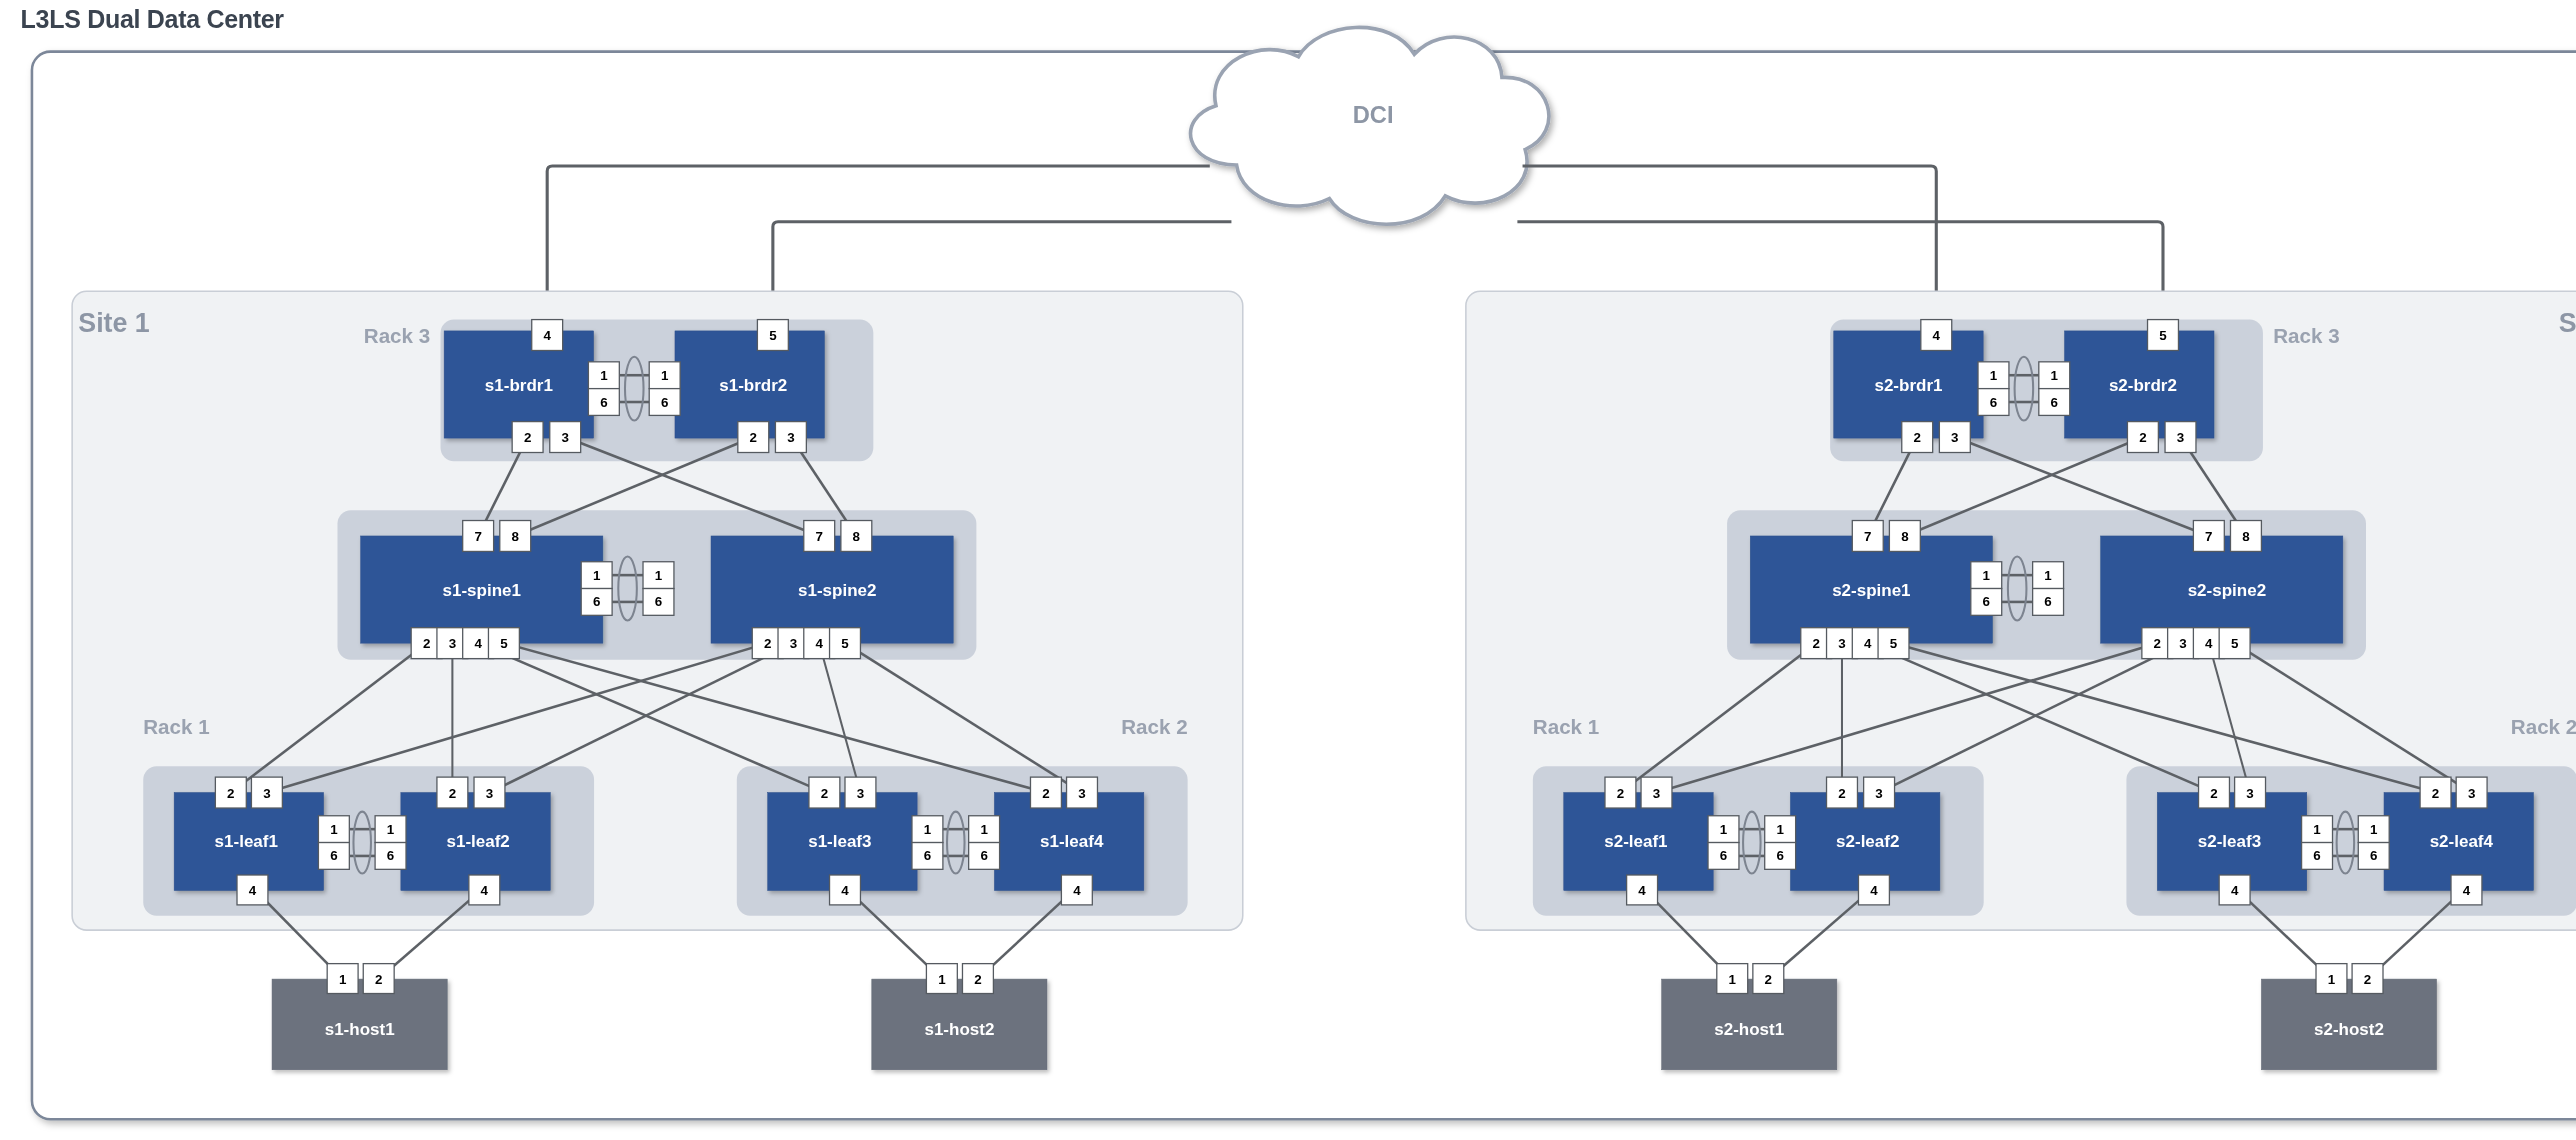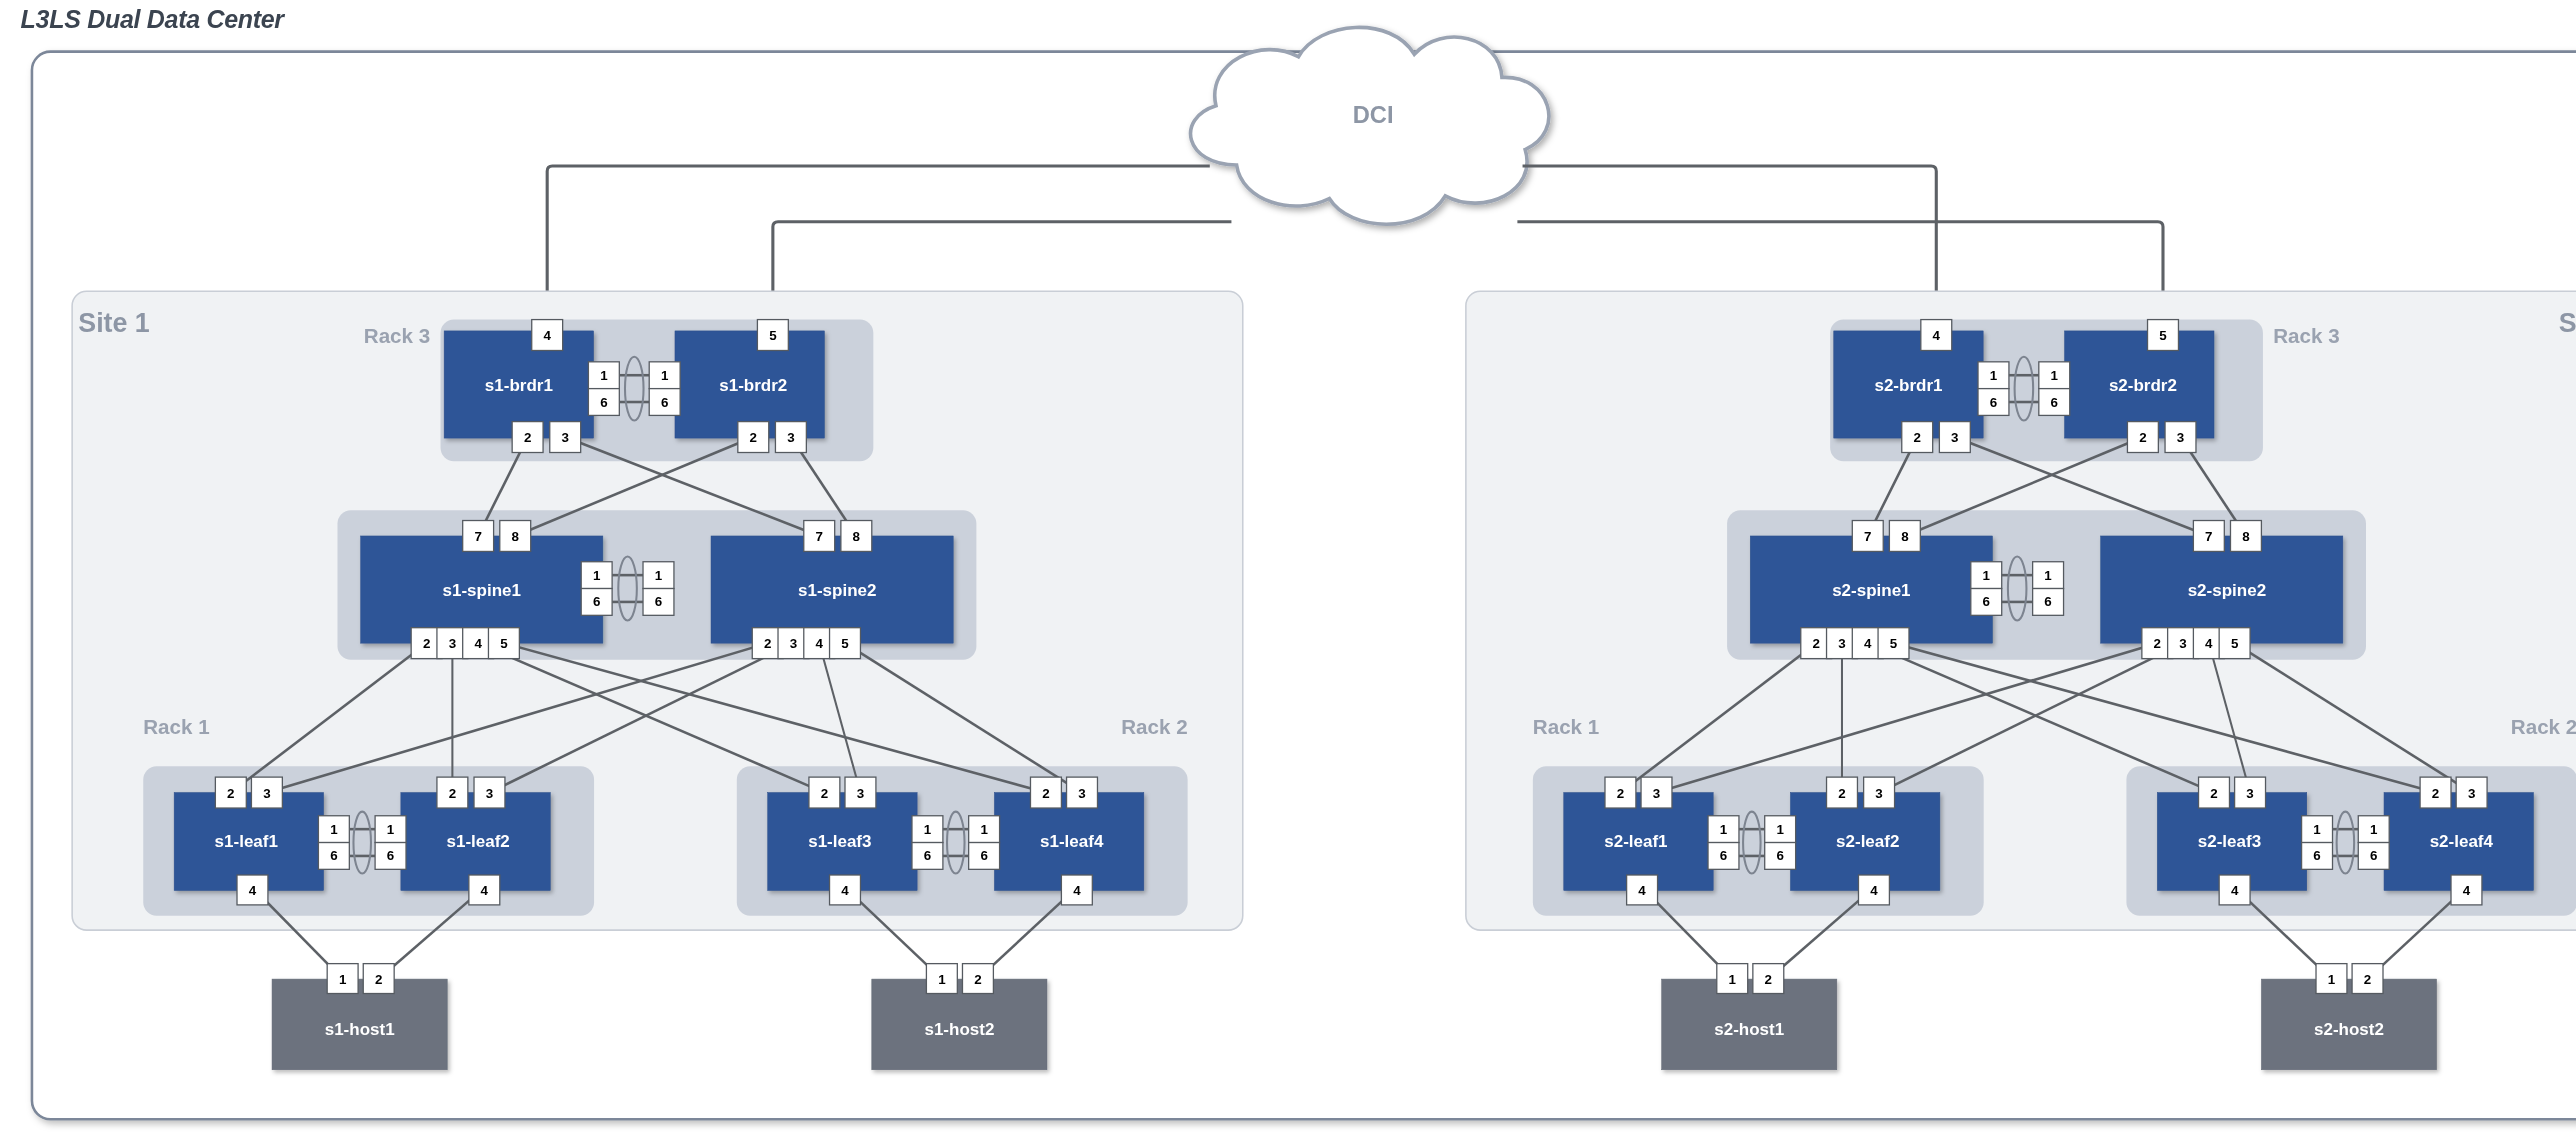--- a/index.html
+++ b/index.html
@@ -7,21 +7,20 @@
   body{
     width:2721px;height:1141px;
     font-family:"Liberation Sans","DejaVu Sans",sans-serif;
     overflow:hidden;
   }
   #page-title{
     position:absolute;left:20.6px;top:5.2px;
     font-size:25px;font-weight:bold;color:#3b4450;
     letter-spacing:-0.3px;
     white-space:nowrap;
-    font-style:italic;
   }
   #canvas-wrap{position:absolute;left:0;top:0;width:2721px;height:1141px;}
   svg#diagram{display:block;width:2721px;height:1141px;}
 
   .outer-frame{fill:#ffffff;stroke:#7c8799;stroke-width:5;}
   .site-box{fill:#f0f2f4;stroke:#c9ced6;stroke-width:3;}
   .rack-box{fill:#cbd1db;stroke:none;}
   .site-label{fill:#8d96a5;font-size:52px;font-weight:bold;}
   .rack-label{fill:#9aa2b0;font-size:40px;font-weight:bold;}
 

